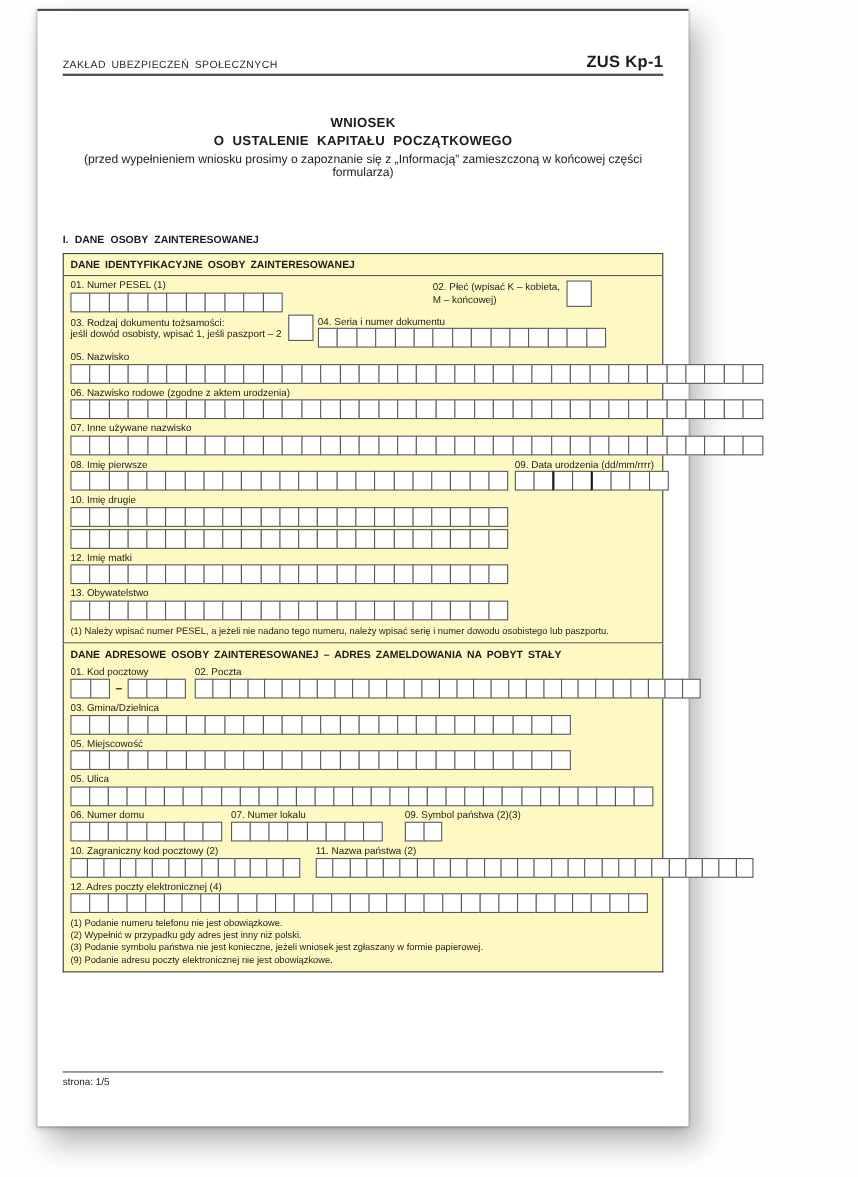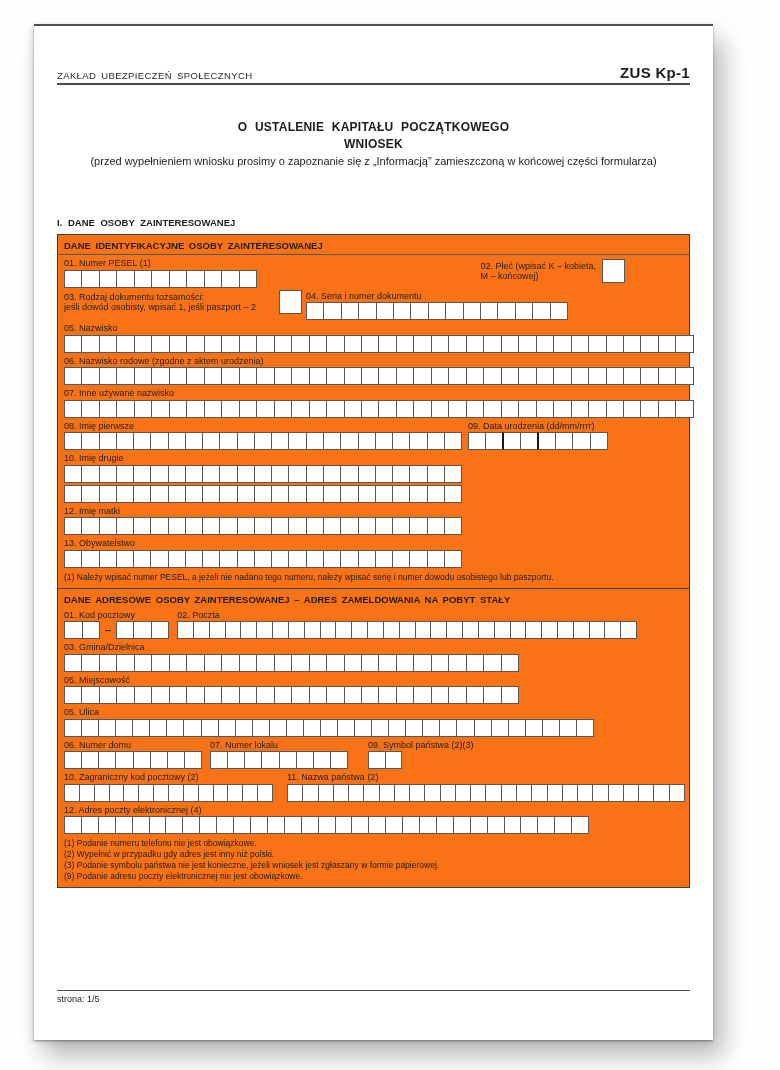--- a/index.html
+++ b/index.html
@@ -1,55 +1,55 @@
 <!DOCTYPE html>
 <html><head>
 <meta charset="utf-8">
 <style>
   html,body{margin:0;padding:0}
   body{
     width:780px;height:1070px;background:#fefefe;position:relative;
     font-family:"Liberation Sans", sans-serif;color:#1c1c1c;overflow:hidden;
   }
   .page{
-    position:absolute;left:34px;top:24px;width:679px;height:1014px;background:#fff;
+    position:absolute;left:34px;top:8px;width:592px;height:1014px;background:#fff;
     border-top:2px solid #4f4f4f;
     box-shadow:0 1px 2px rgba(0,0,0,.35), 10px 16px 24px rgba(0,0,0,.28), -2px 2px 6px rgba(0,0,0,.12);
   }
   .content{position:relative;height:100%;box-sizing:border-box;padding:38px 23px 0}
   .topbar{display:flex;justify-content:space-between;align-items:flex-end;border-bottom:2px solid #4a4a4a;padding-bottom:2px}
   .org{font-size:9.5px;letter-spacing:.04em;word-spacing:2px;color:#2a2a2a}
   .code{font-size:15px;font-weight:bold;letter-spacing:.02em}
   .titleblock{text-align:center;margin-top:34px}
   .t1{font-size:12px;font-weight:bold;line-height:17px;word-spacing:4px;letter-spacing:.02em}
   .sub{font-size:11px;margin-top:2px}
   .secheading{font-weight:bold;font-size:9.5px;word-spacing:3px;margin-top:50px;margin-bottom:6px}
-  .psection{background:#f97316;border:1px solid #3f3f3f;padding:2px 6px 5px}
+  .psection{background:#fef9c3;border:1px solid #3f3f3f;padding:2px 6px 5px}
   .psection.second{border-top:none}
   .pheader{font-weight:bold;font-size:9.5px;word-spacing:2px;padding:3px 0 2px}
   #sec0 .pheader{border-bottom:1px solid #5c5c5c;margin:0 -6px;padding:3px 6px 3px}
   .frow{display:flex;align-items:flex-start;margin-top:2px}
   #sec0 .rows .frow:first-child{justify-content:space-between}
   .flabel{font-size:9px;line-height:10.5px;margin:1px 0 1px;color:#222}
   .boxes{display:flex}
   .cells{display:flex}
   .cell{flex:1;height:18px;background:#fff;border:1px solid #585858;margin-left:-1px;box-sizing:border-box}
   .cells .cell:first-child{margin-left:0}
   .cell.thick{border-left:2px solid #1a1a1a;margin-left:-2px}
   .dash{align-self:center;padding:0 5px;font-size:11px;font-weight:bold}
   
   .fk-pesel .cells{width:193px}
   .fk-seria .cells{width:262px}
   .fk-seria{margin-left:4px}
   .fk-nazwisko .cells,.fk-rodowe .cells,.fk-inne .cells{width:630px}
   .fk-imie1 .cells,.fk-imie2 .cells,.fk-ojca .cells,.fk-matki .cells,.fk-obyw .cells{width:398px}
   .fk-data .cells{width:140px}
   .fk-data{margin-left:6px}
-  .fk-plec,.fk-rodzaj{display:flex;align-items:center;gap:6px}
-  .fk-rodzaj{align-items:flex-end;gap:23px}
+  .fk-plec,.fk-rodzaj{display:flex;align-items:flex-start;gap:6px}
+  .fk-rodzaj{align-items:flex-end;gap:6px}
   .fk-plec{margin-right:58px;margin-top:2px}
   .fk-plec .cells,.fk-rodzaj .cells{width:23px}
   .fk-plec .cell,.fk-rodzaj .cell{height:24px}
   .fk-kod .g0{width:36px}
   .fk-kod .g1{width:53px}
   .fk-poczta{margin-left:8px}
   .fk-poczta .cells{width:460px}
   .fk-gmina .cells,.fk-miejscowosc .cells{width:455px}
   .fk-ulica .cells{width:530px}
   .fk-domu .cells,.fk-lokalu .cells{width:138px}
@@ -73,22 +73,22 @@
 
 <div class="page">
   <div class="content">
 
     <div class="topbar">
       <span class="org">ZAKŁAD UBEZPIECZEŃ SPOŁECZNYCH</span>
       <span class="code">ZUS Kp-1</span>
     </div>
 
     <div class="titleblock">
+      <div class="t1">WNIOSEK</div>
       <div class="t1">O USTALENIE KAPITAŁU POCZĄTKOWEGO</div>
-      <div class="t1">WNIOSEK</div>
       <div class="sub">(przed wypełnieniem wniosku prosimy o zapoznanie się z „Informacją” zamieszczoną w końcowej części formularza)</div>
     </div>
 
     <div class="secheading">I. DANE OSOBY ZAINTERESOWANEJ</div>
 
     <div class="psection" id="sec0">
       <div class="pheader">DANE IDENTYFIKACYJNE OSOBY ZAINTERESOWANEJ</div>
       <div class="rows">
           <div class="frow">
             <div class="field fk-pesel">

